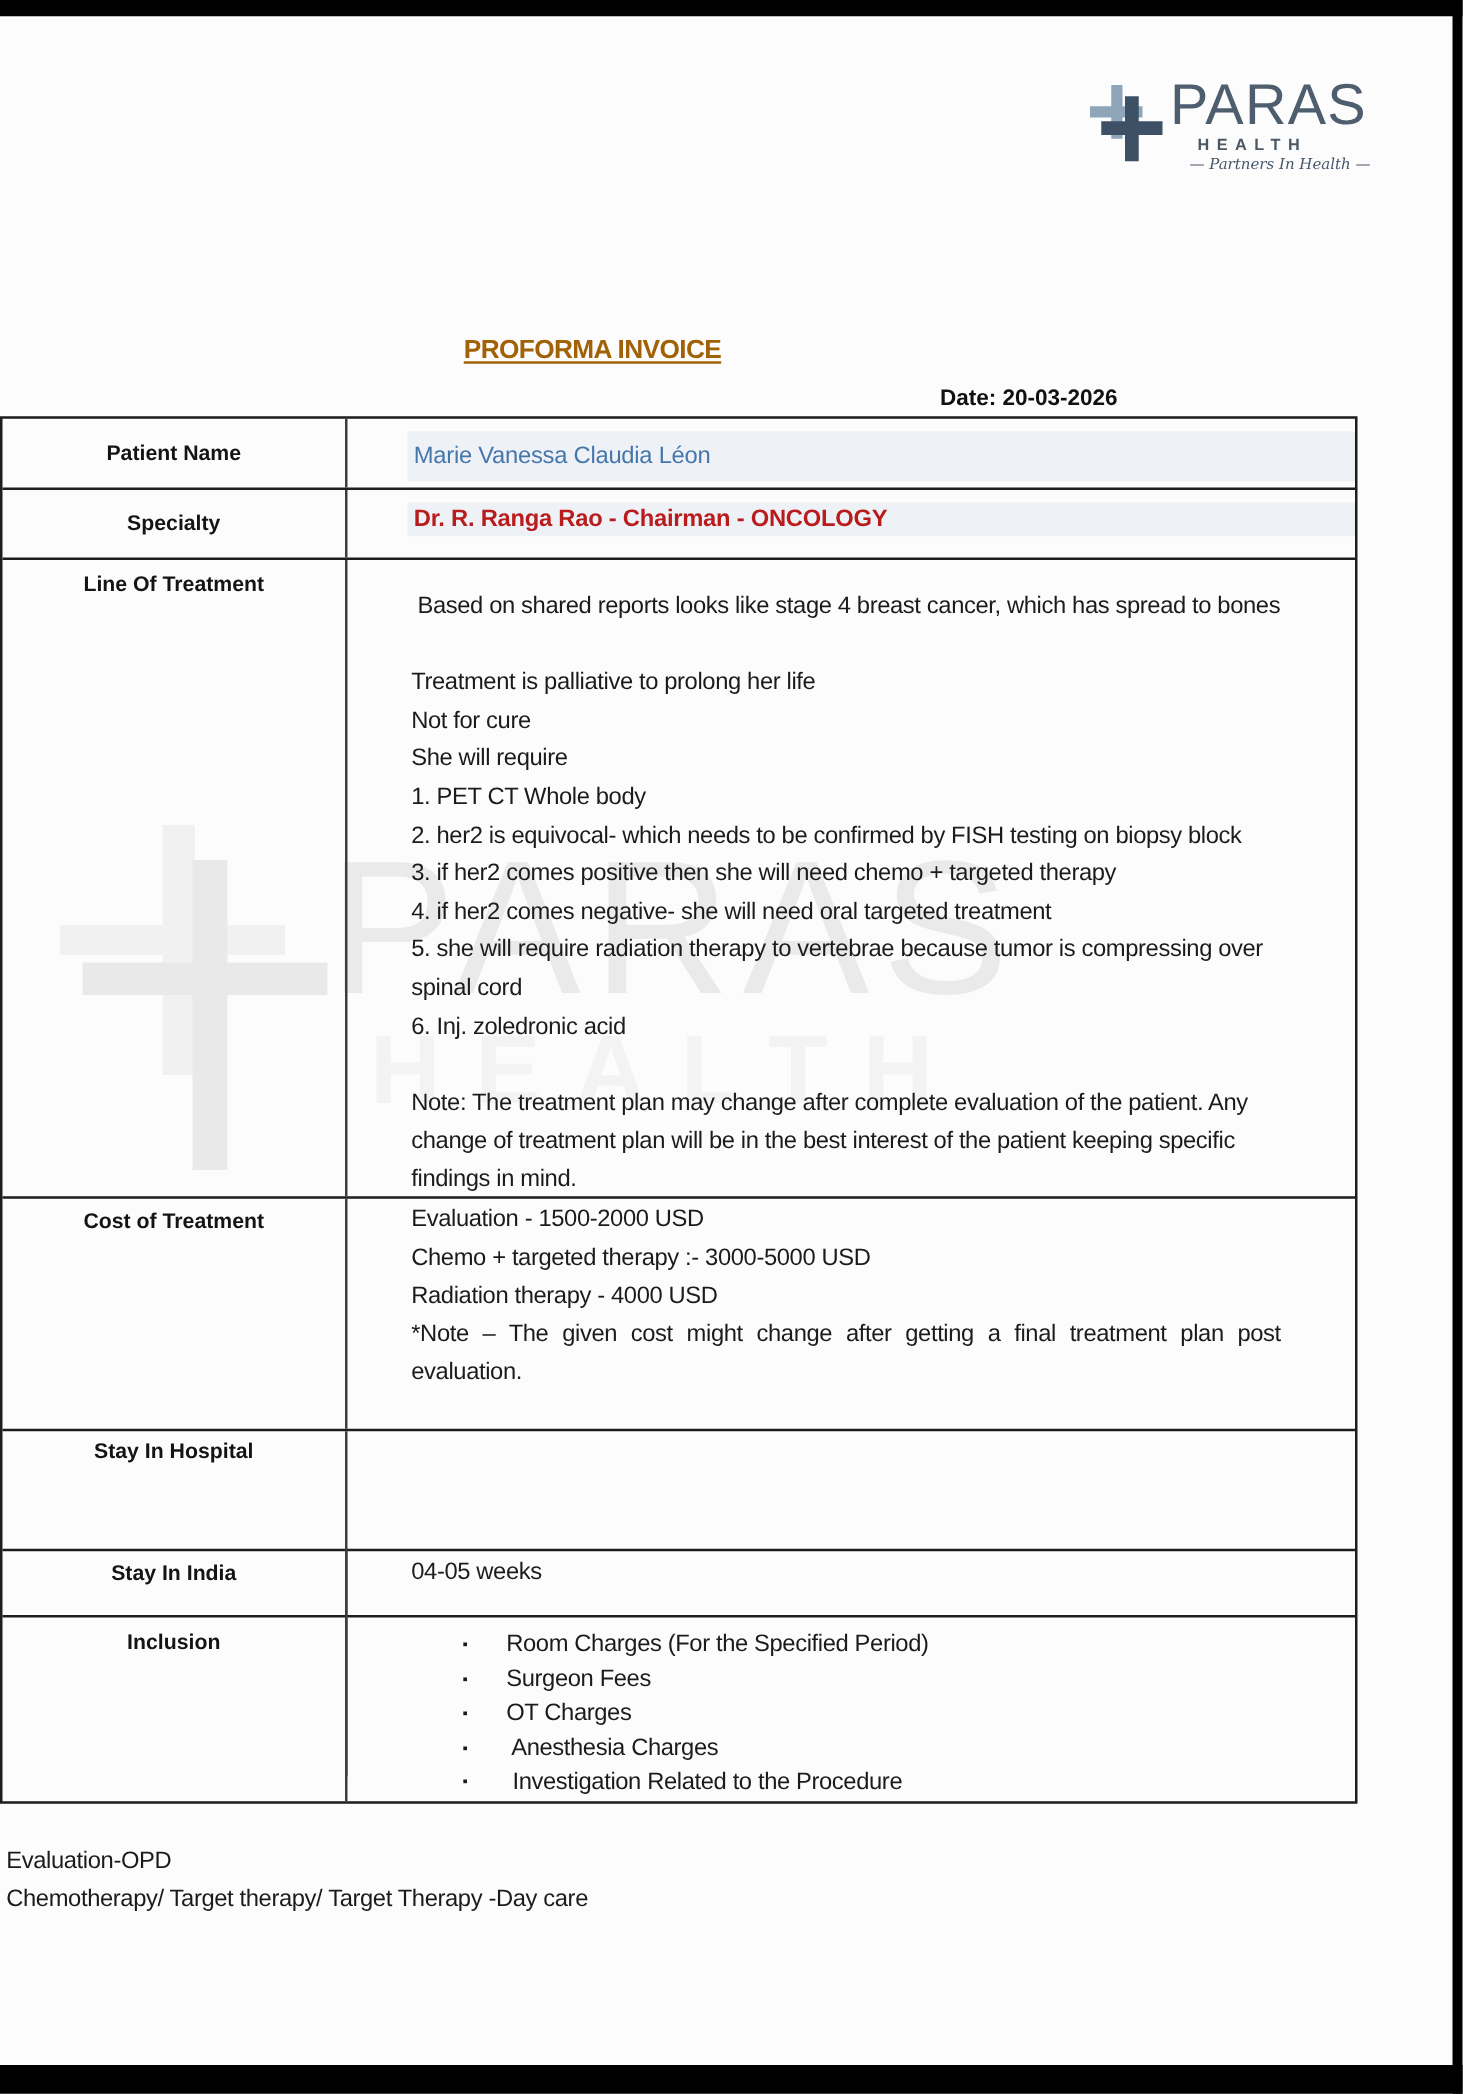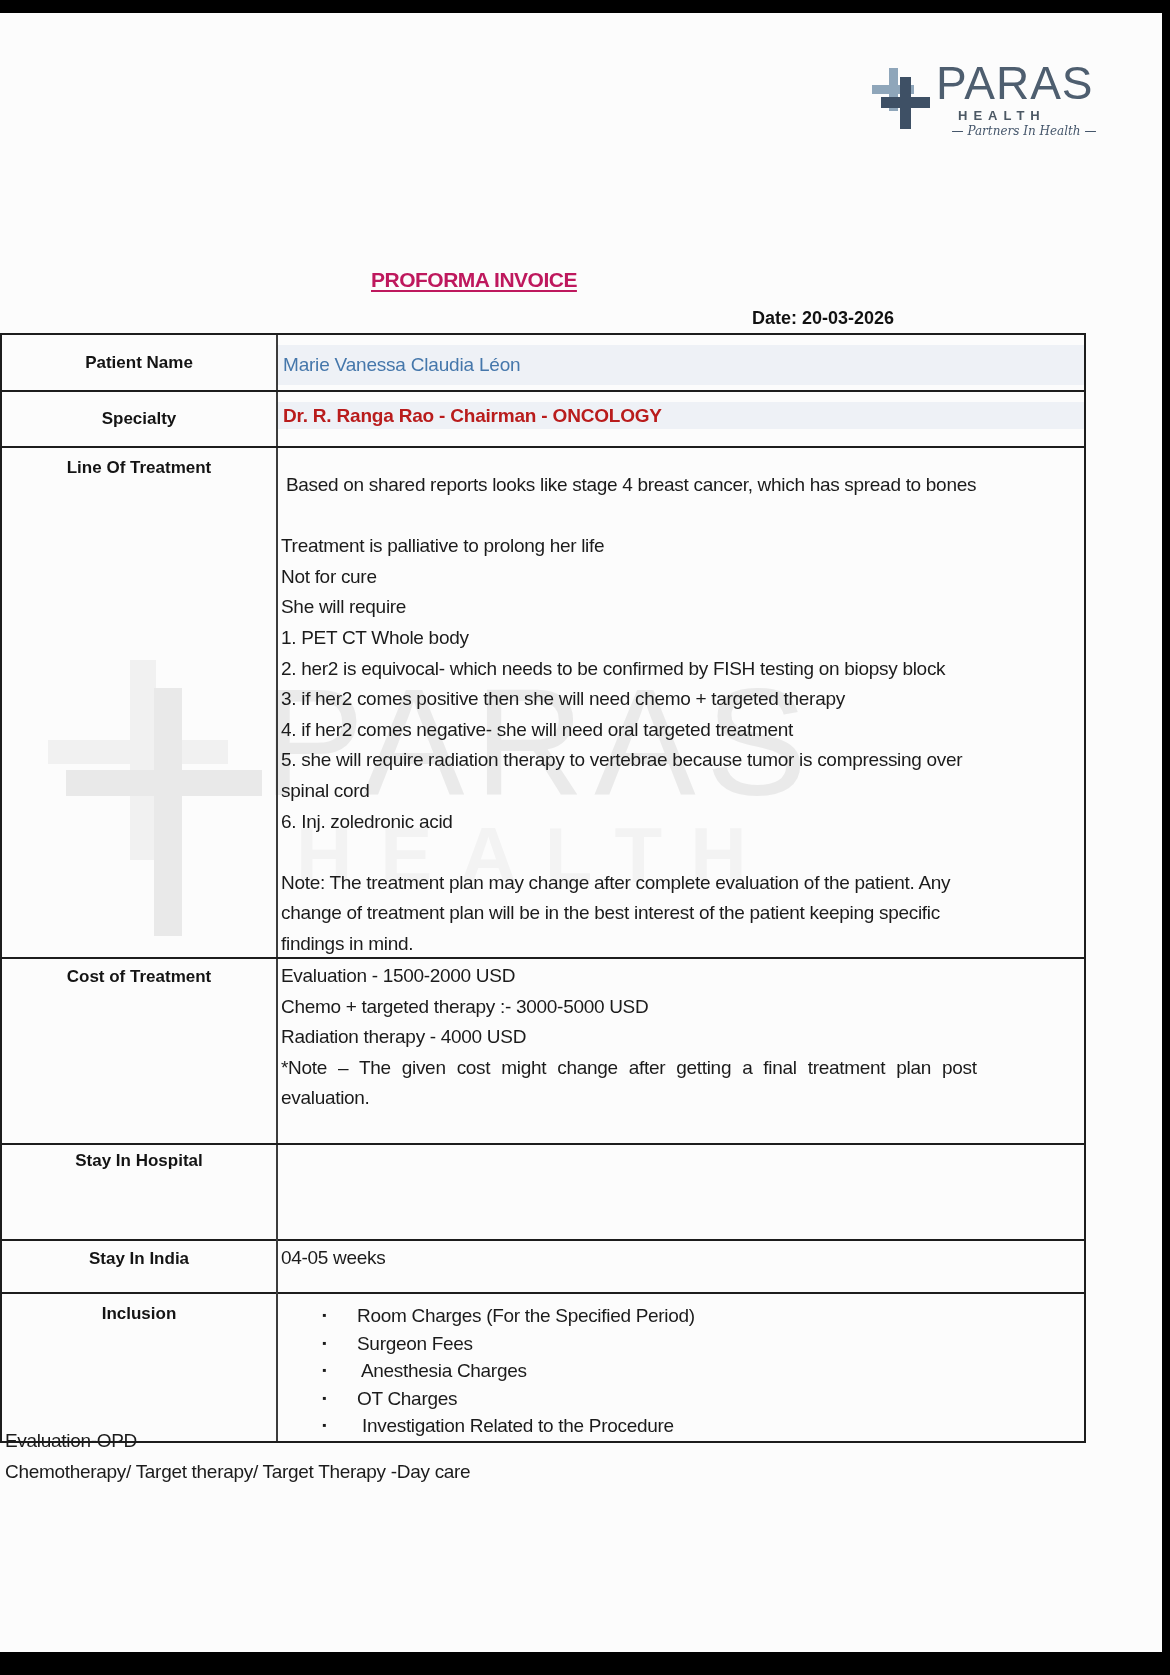--- a/index.html
+++ b/index.html
@@ -12,36 +12,36 @@
   .bar-right { top:0; left:1162px; width:8px; height:1675px; }
 
   
   .logo { position:absolute; left:870px; top:60px; width:240px; z-index:2; }
   .logo-cross { position:absolute; left:0; top:4px; }
   .logo-brand { position:absolute; left:66px; top:0; font-size:46px; font-weight:400; letter-spacing:1px; color:#4e5e6f; line-height:1; }
   .logo-sub { position:absolute; left:88px; top:48px; font-size:13px; font-weight:600; letter-spacing:6px; color:#4c5864; }
   .logo-tagline { position:absolute; left:64px; top:64px; width:180px; text-align:center; font-family:"DejaVu Serif", serif; font-style:italic; font-size:12px; color:#45566b; white-space:nowrap; }
 
   
-  .doc-title { position:absolute; left:371px; top:268px; font-size:21px; font-weight:bold; letter-spacing:-0.5px; text-decoration:underline; text-underline-offset:3px; color:#be185d; z-index:2; }
+  .doc-title { position:absolute; left:371px; top:268px; font-size:21px; font-weight:bold; letter-spacing:-0.5px; text-decoration:underline; text-underline-offset:3px; color:#a16207; z-index:2; }
   .doc-date { position:absolute; left:752px; top:308px; font-size:18px; font-weight:bold; color:#111; z-index:2; }
 
   
   .watermark { position:absolute; left:8px; top:648px; width:860px; height:280px; z-index:0; pointer-events:none; }
   .wm-bar { position:absolute; background:#ececec; }
   .wm-v1 { left:122px; top:12px; width:26px; height:200px; background:#f1f1f1; }
   .wm-h1 { left:40px; top:92px; width:180px; height:24px; background:#f1f1f1; }
   .wm-v2 { left:146px; top:40px; width:28px; height:248px; background:#e9e9e9; }
   .wm-h2 { left:58px; top:122px; width:196px; height:26px; background:#e9e9e9; }
   .wm-brand { position:absolute; left:255px; top:18px; font-size:152px; line-height:1; font-weight:400; letter-spacing:10px; color:#eaeaea; }
   .wm-sub { position:absolute; left:288px; top:168px; font-size:78px; line-height:1; font-weight:600; letter-spacing:28px; color:#f3f3f3; }
 
   
   .inv-table { position:absolute; left:0; top:333px; width:1086px; border:2px solid #1d1d1d; background:transparent; z-index:1; }
-  .row { display:flex; }
+  .row { display:flex;gap:48px; }
   .row + .row { border-top:2px solid #1d1d1d; }
   .r1 { height:55px; } .r2 { height:56px; } .r3 { height:511px; }
   .r4 { height:186px; } .r5 { height:96px;flex-direction:column; } .r6 { height:53px; } .r7 { height:149px; }
   .lbl { width:276px; flex:0 0 276px; border-right:2px solid #3c3c3c; display:flex; justify-content:center; font-weight:bold; font-size:17px; color:#141414; }
   .lbl.center { align-items:center; }
   .lbl.top { align-items:flex-start; }
   .pt10 { padding-top:10px; } .pt8 { padding-top:8px; } .pt6 { padding-top:6px; }
   .val { flex:1 1 auto; position:relative; min-width:0; }
 
   .hl-band { background:#eef1f6; margin-top:10px; padding-left:5px; display:flex; align-items:center; }
@@ -162,19 +162,19 @@
     <div class="val">
       <div class="body-text sii-text">04-05 weeks</div>
     </div>
   </div>
 
   <div class="row r7">
     <div class="lbl top pt10">Inclusion</div>
     <div class="val bullets">
       <div class="bullet">Room Charges (For the Specified Period)</div>
       <div class="bullet">Surgeon Fees</div>
+      <div class="bullet">OT Charges</div>
       <div class="bullet"> Anesthesia Charges</div>
-      <div class="bullet">OT Charges</div>
       <div class="bullet"> Investigation Related to the Procedure</div>
     </div>
   </div>
 
 </div>
 
 </body></html>

